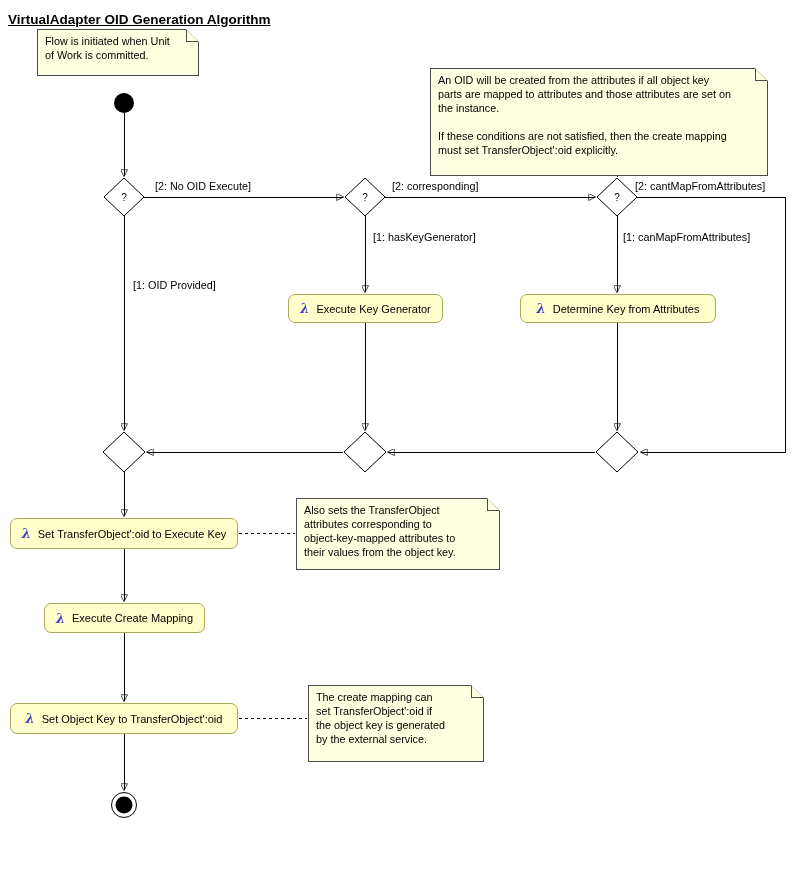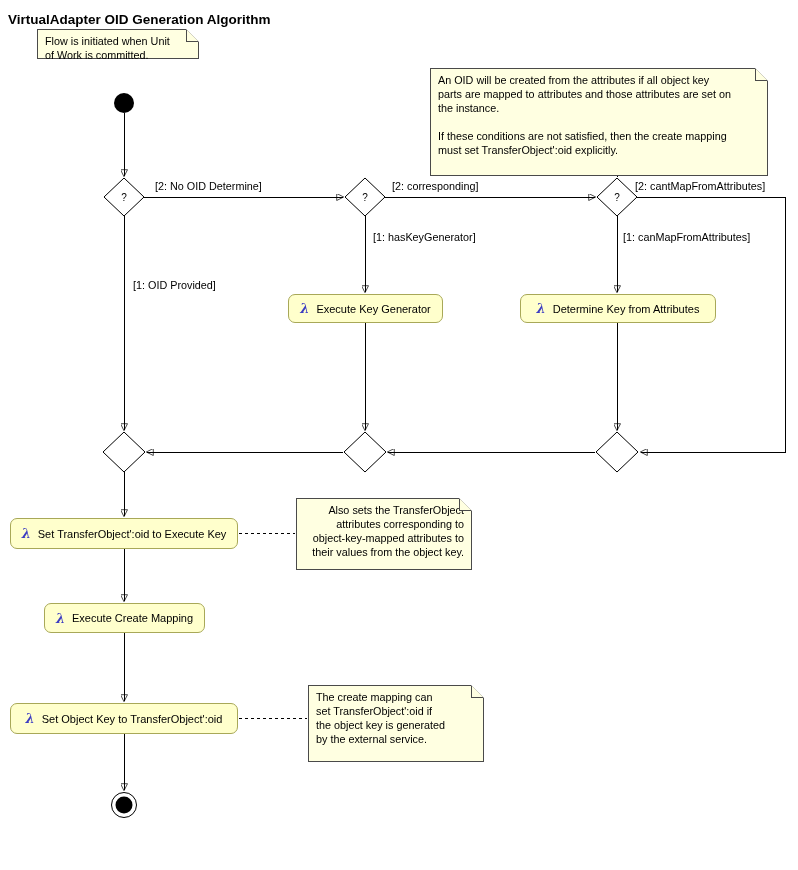--- a/index.html
+++ b/index.html
@@ -2,21 +2,21 @@
 <html><head>
 <meta charset="utf-8">
 <style>
   html,body { margin:0; padding:0; background:#fff; }
   .canvas {
     position:relative; width:798px; height:870px; background:#ffffff;
     font-family:"Liberation Sans", sans-serif; color:#000; overflow:hidden;
   }
   .title {
     position:absolute; left:8px; top:12px;
-    font-size:13.5px; font-weight:bold; white-space:nowrap;
+    font-size:13.5px; font-weight:bold; white-space:nowrap;text-decoration:underline;
   }
   svg.layer { position:absolute; left:0; top:0; }
   svg.layer line, svg.layer path { stroke:#000; stroke-width:1; fill:none; }
   svg.layer .crisp { shape-rendering:crispEdges; }
   svg.layer polygon { fill:#ffffff; stroke:#000; stroke-width:1; }
   .qmark { font-size:10px; fill:#000; text-anchor:middle; font-family:"Liberation Sans", sans-serif; }
 
   .action {
     position:absolute; box-sizing:border-box;
     display:flex; align-items:center; justify-content:center; gap:7px;
@@ -95,35 +95,35 @@
     <text class="qmark" x="617" y="201">?</text>
 
     <polygon points="124,432 145,452 124,472 103,452"></polygon>
     <polygon points="365,432 386,452 365,472 344,452"></polygon>
     <polygon points="617,432 638,452 617,472 596,452"></polygon>
 
     <circle cx="124" cy="805" r="12.5" fill="#fff" stroke="#000"></circle>
     <circle cx="124" cy="805" r="8.5" fill="#000" stroke="none"></circle>
   </svg>
 
-  <div class="note" style="left:37px; top:29px; width:162px; height:30px;">
+  <div class="note" style="left:37px; top:29px; width:162px; height:47px;">
     <div class="note-text">Flow is initiated when Unit
 of Work is committed.</div>
   </div>
 
   <div class="note" style="left:430px; top:20px; width:338px; height:108px;margin-top:48px;">
     <div class="note-text">An OID will be created from the attributes if all object key
 parts are mapped to attributes and those attributes are set on
 the instance.
 
 If these conditions are not satisfied, then the create mapping
 must set TransferObject':oid explicitly.</div>
   </div>
 
-  <div class="note" style="left:296px; top:498px; width:176px; height:72px;text-align:right;">
+  <div class="note" style="left:296px; top:498px; width:204px; height:72px;">
     <div class="note-text">Also sets the TransferObject
 attributes corresponding to
 object-key-mapped attributes to
 their values from the object key.</div>
   </div>
 
   <div class="note" style="left:308px; top:685px; width:176px; height:77px;">
     <div class="note-text">The create mapping can
 set TransferObject':oid if
 the object key is generated
@@ -148,20 +148,20 @@
   <div class="action" style="left:44px; top:603px; width:161px; height:30px;">
     <span class="lambda">λ</span>
     <span>Execute Create Mapping</span>
   </div>
 
   <div class="action" style="left:10px; top:703px; width:228px; height:31px;">
     <span class="lambda">λ</span>
     <span>Set Object Key to TransferObject':oid</span>
   </div>
 
-  <div class="edge-label" style="left:155px; top:180px;">[2: No OID Determine]</div>
+  <div class="edge-label" style="left:155px; top:180px;">[2: No OID Execute]</div>
   <div class="edge-label" style="left:133px; top:231px;margin-top:48px;">[1: OID Provided]</div>
   <div class="edge-label" style="left:392px; top:180px;">[2: corresponding]</div>
   <div class="edge-label" style="left:373px; top:231px;">[1: hasKeyGenerator]</div>
   <div class="edge-label" style="left:635px; top:180px;">[2: cantMapFromAttributes]</div>
   <div class="edge-label" style="left:623px; top:231px;">[1: canMapFromAttributes]</div>
 
 </div>
 
 </body></html>

